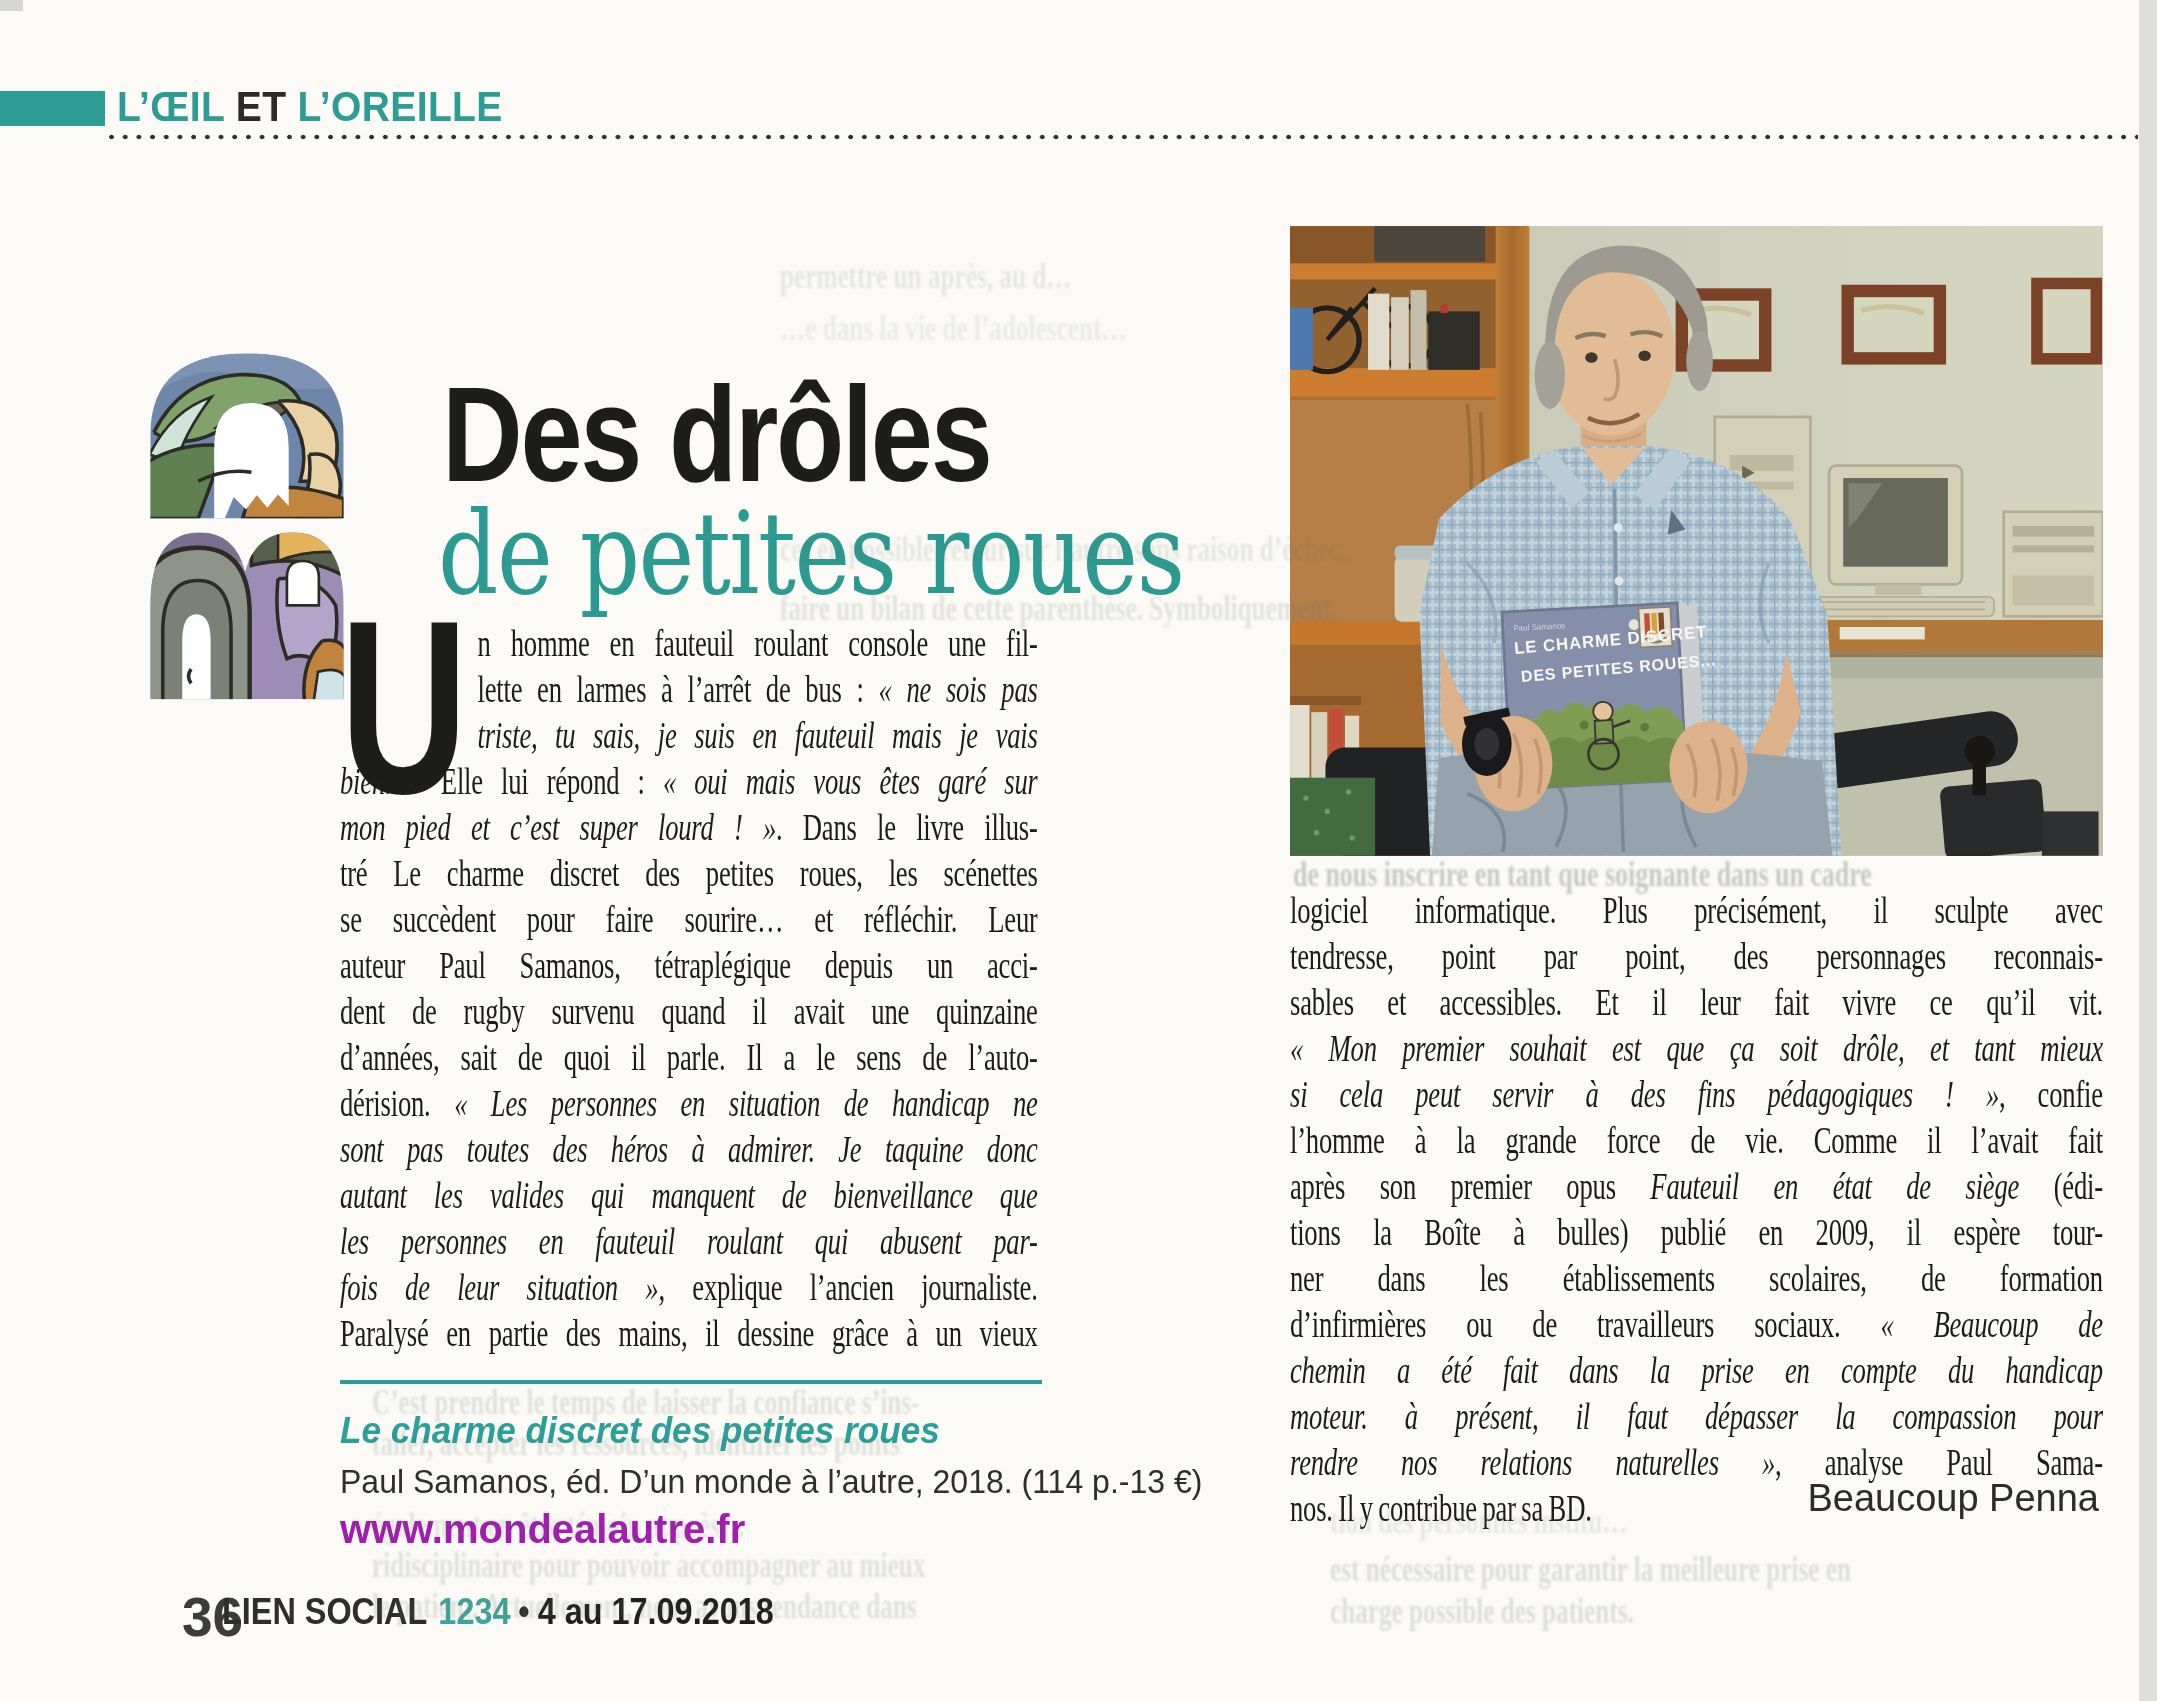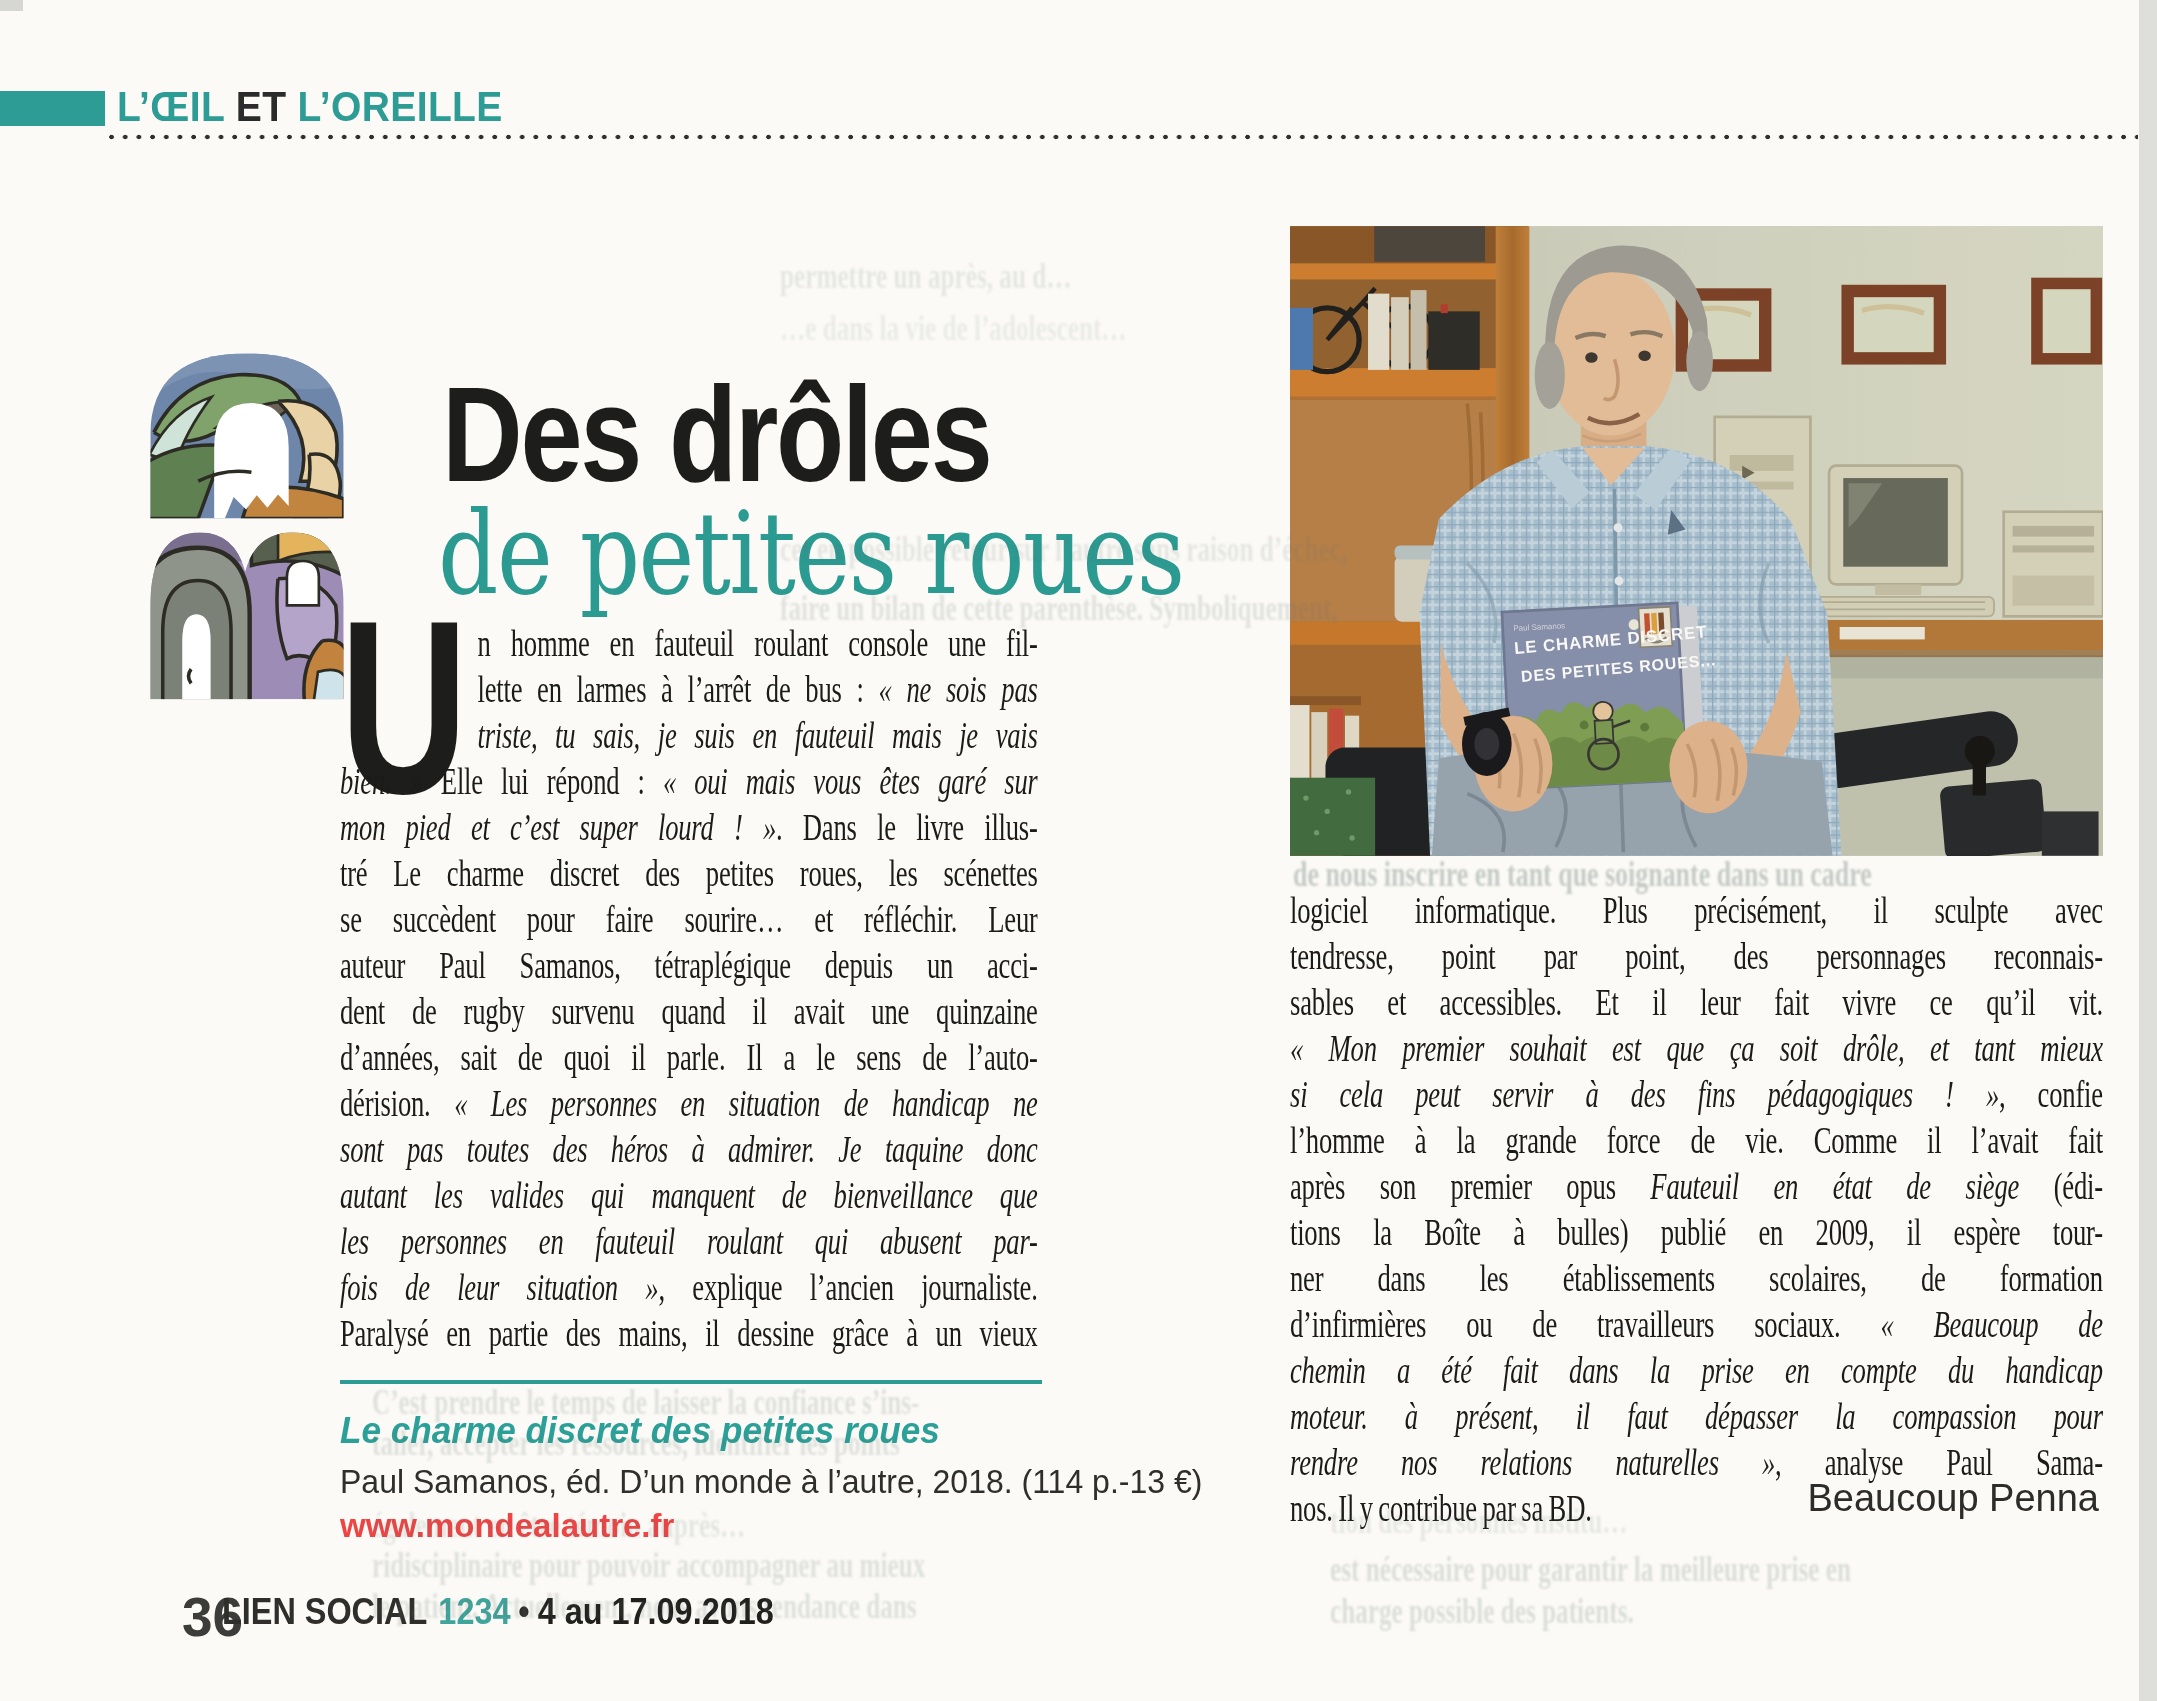--- a/index.html
+++ b/index.html
@@ -38,21 +38,21 @@
         font-family:"Liberation Sans",sans-serif;font-weight:700;font-size:246px;line-height:174px;}
 
   .byline{left:1290px;top:1477px;width:809px;text-align:right;font-size:38px;color:#2c2c2a;}
 
   
   .bookrule{left:340px;top:1380px;width:702px;height:3.5px;background:#2d9c94;}
   .booktitle{left:340px;top:1410px;font-size:37px;font-weight:700;font-style:italic;color:#2ba098;
              white-space:nowrap;transform:scaleX(.95);transform-origin:left top;}
   .bookcredits{left:340px;top:1463px;font-size:33px;color:#2e2e2c;white-space:nowrap;
                transform:scaleX(.97);transform-origin:left top;}
-  .bookurl{left:340px;top:1507px;font-size:33px;font-weight:700;color:#ef4444;white-space:nowrap;}
+  .bookurl{left:340px;top:1507px;font-size:40px;font-weight:700;color:#a21caf;white-space:nowrap;}
 
   
   .pgnum{left:151px;top:1585px;font-size:55px;font-weight:700;color:#3c3c3a;margin-left:31px;}
   .footline{left:222px;top:1591px;white-space:nowrap;transform:scaleX(.9);transform-origin:left top;
             font-size:36px;font-weight:700;color:#2e2e2c;}
   .footline .iss{color:#3fa49c;padding:0 7px 0 12.4px;}
   .footline .sep{color:#2e2e2c;padding:0 8.9px 0 1.8px;}
   .footline .dt{color:#1f1f1d;}
 
   

